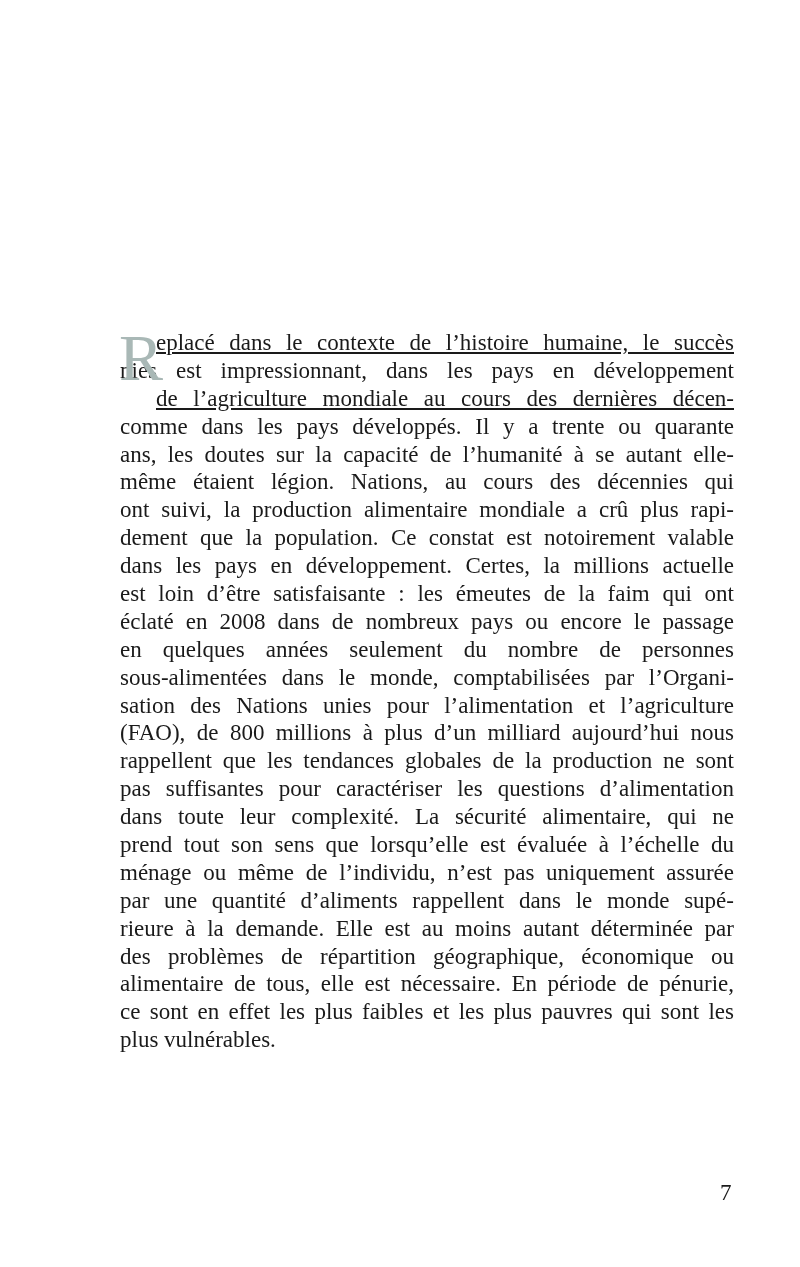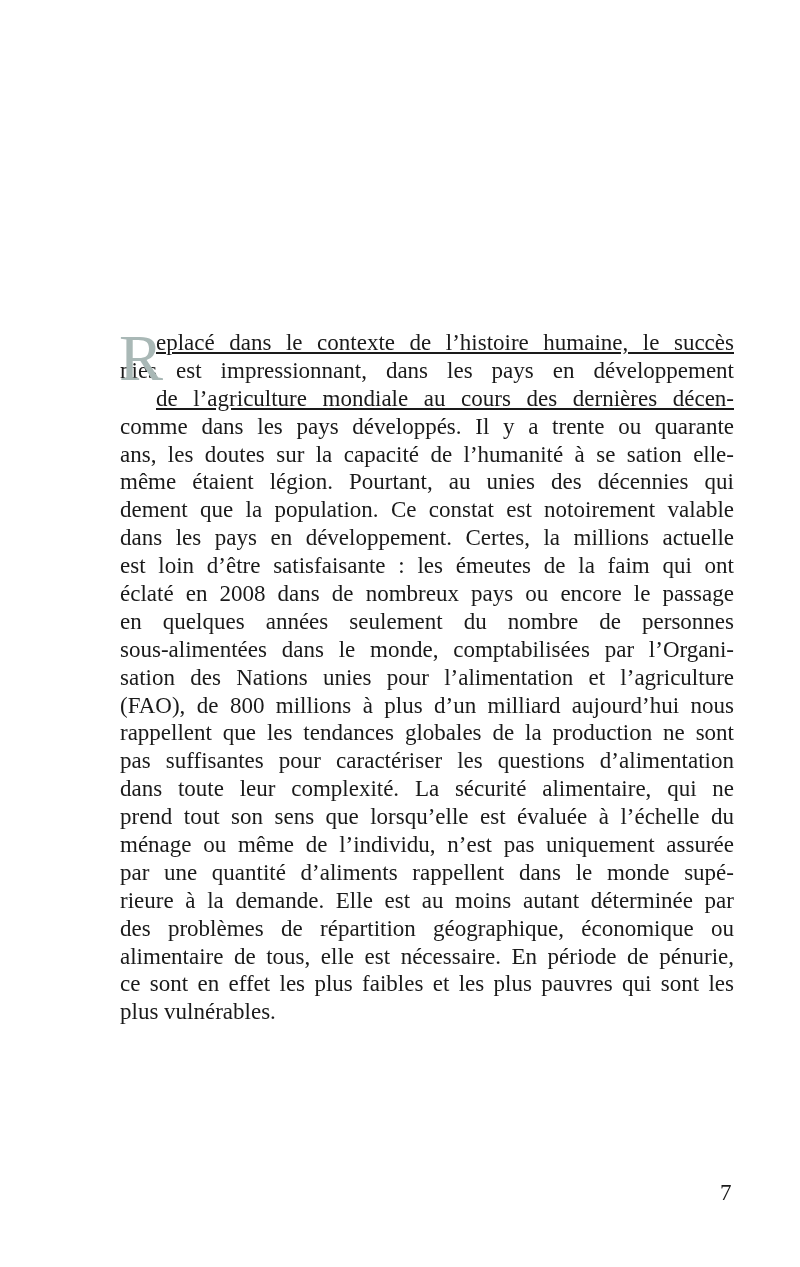--- a/index.html
+++ b/index.html
@@ -64,22 +64,23 @@
 </head>
 <body>
 
 <div class="page">
   <div class="text-block">
     <span class="dropcap" style="color: rgb(169, 184, 182);">R</span>
     <span class="line indented">eplacé dans le contexte de l’histoire humaine, le succès</span>
     <span class="line">nies est impressionnant, dans les pays en développement</span>
     <span class="line indented">de l’agriculture mondiale au cours des dernières décen-</span>
     <span class="line">comme dans les pays développés. Il y a trente ou quarante</span>
-    <span class="line">ans, les doutes sur la capacité de l’humanité à se sation elle-</span>
-    <span class="line">même étaient légion. Pourtant, au unies des décennies qui</span>
+    <span class="line">ans, les doutes sur la capacité de l’humanité à se autant elle-</span>
+    <span class="line">même étaient légion. Nations, au cours des décennies qui</span>
+    <span class="line">ont suivi, la production alimentaire mondiale a crû plus rapi-</span>
     <span class="line">dement que la population. Ce constat est notoirement valable</span>
     <span class="line">dans les pays en développement. Certes, la millions actuelle</span>
     <span class="line">est loin d’être satisfaisante : les émeutes de la faim qui ont</span>
     <span class="line">éclaté en 2008 dans de nombreux pays ou encore le passage</span>
     <span class="line">en quelques années seulement du nombre de personnes</span>
     <span class="line">sous-alimentées dans le monde, comptabilisées par l’Organi-</span>
     <span class="line">sation des Nations unies pour l’alimentation et l’agriculture</span>
     <span class="line">(FAO), de 800 millions à plus d’un milliard aujourd’hui nous</span>
     <span class="line">rappellent que les tendances globales de la production ne sont</span>
     <span class="line">pas suffisantes pour caractériser les questions d’alimentation</span>

